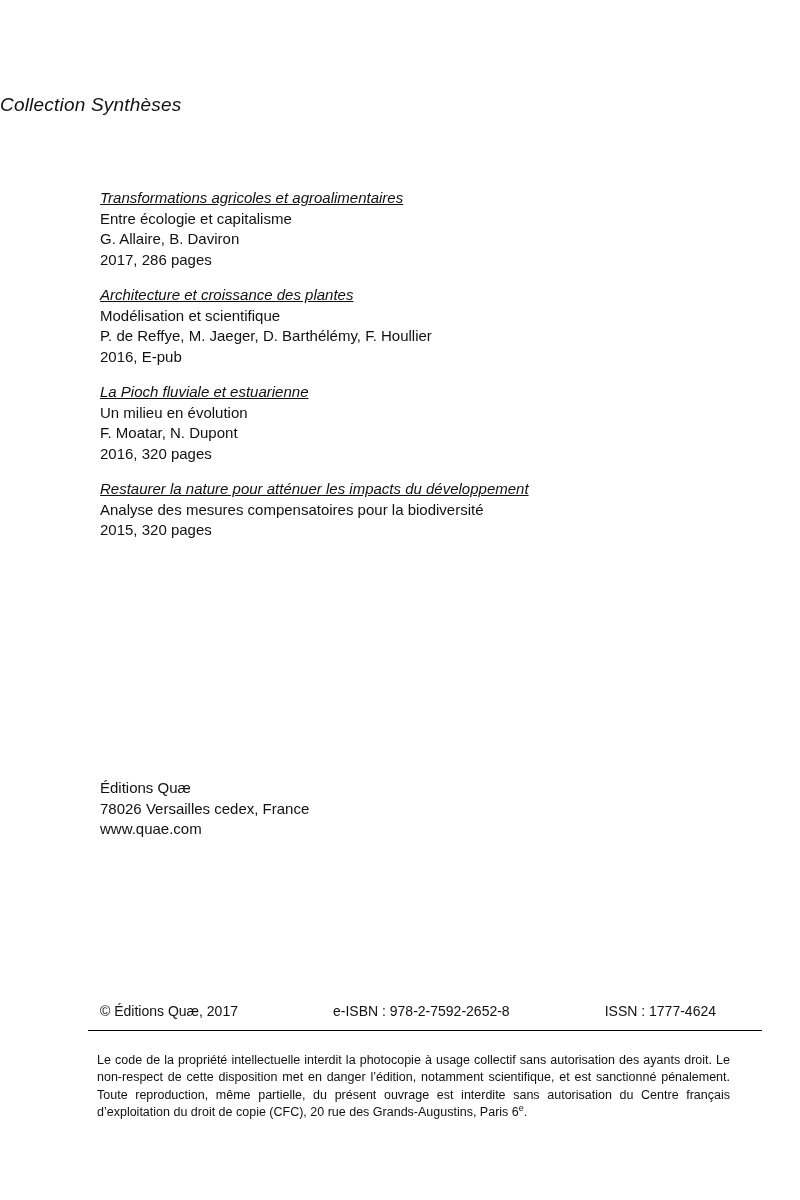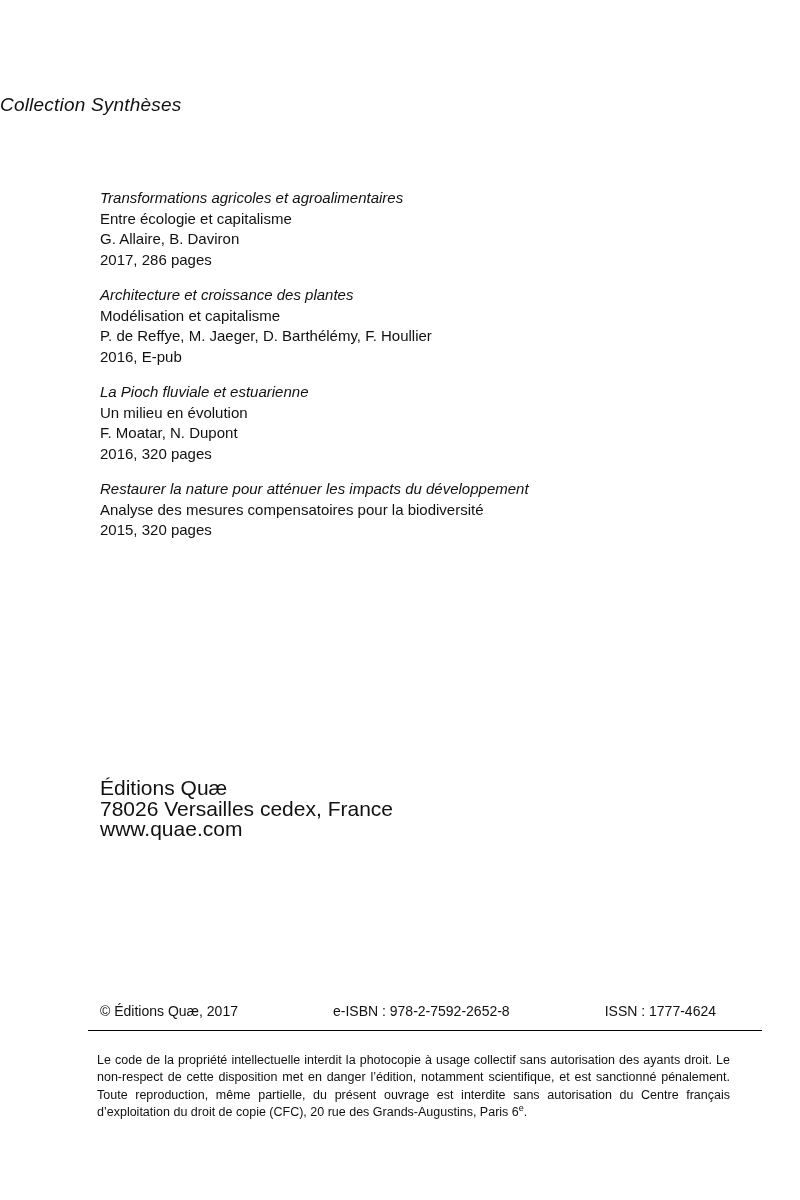--- a/index.html
+++ b/index.html
@@ -30,26 +30,27 @@
     left: 100px;
     width: 560px;
     font-size: 15px;
     line-height: 20.5px;
   }
   .book {
     margin-bottom: 15px;
   }
   .book-title {
     font-style: italic;
+    text-decoration: underline;
   }
   .publisher {
     position: absolute;
     top: 778px;
     left: 100px;
-    font-size: 21px;
+    font-size: 15px;
     line-height: 20.5px;
   }
   .imprint-row {
     position: absolute;
     top: 1003px;
     left: 100px;
     width: 616px;
     display: flex;
     justify-content: space-between;
     align-items: baseline;
@@ -86,21 +87,21 @@
 
   <div class="book">
     <div class="book-title">Transformations agricoles et agroalimentaires</div>
     <div class="book-subtitle">Entre écologie et capitalisme</div>
     <div class="book-authors">G. Allaire, B. Daviron</div>
     <div class="book-edition">2017, 286 pages</div>
   </div>
 
   <div class="book">
     <div class="book-title">Architecture et croissance des plantes</div>
-    <div class="book-subtitle">Modélisation et capitalisme</div>
+    <div class="book-subtitle">Modélisation et scientifique</div>
     <div class="book-authors">P. de Reffye, M. Jaeger, D. Barthélémy, F. Houllier</div>
     <div class="book-edition">2016, E-pub</div>
   </div>
 
   <div class="book">
     <div class="book-title">La Pioch fluviale et estuarienne</div>
     <div class="book-subtitle">Un milieu en évolution</div>
     <div class="book-authors">F. Moatar, N. Dupont</div>
     <div class="book-edition">2016, 320 pages</div>
   </div>

